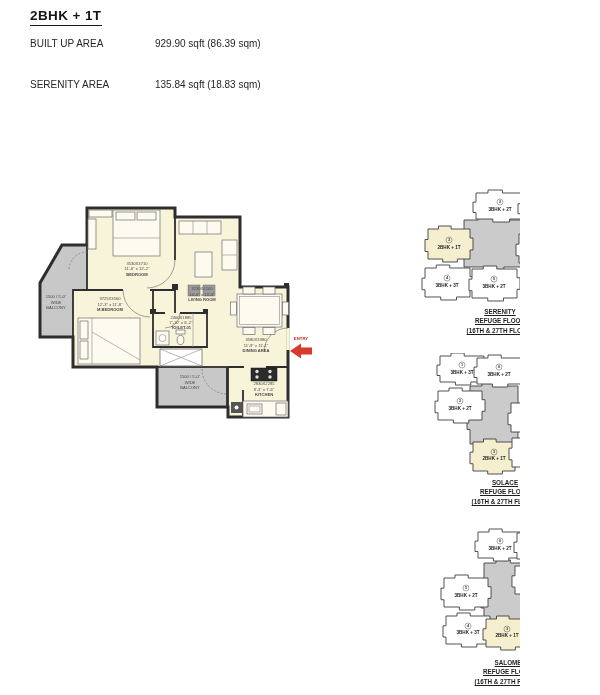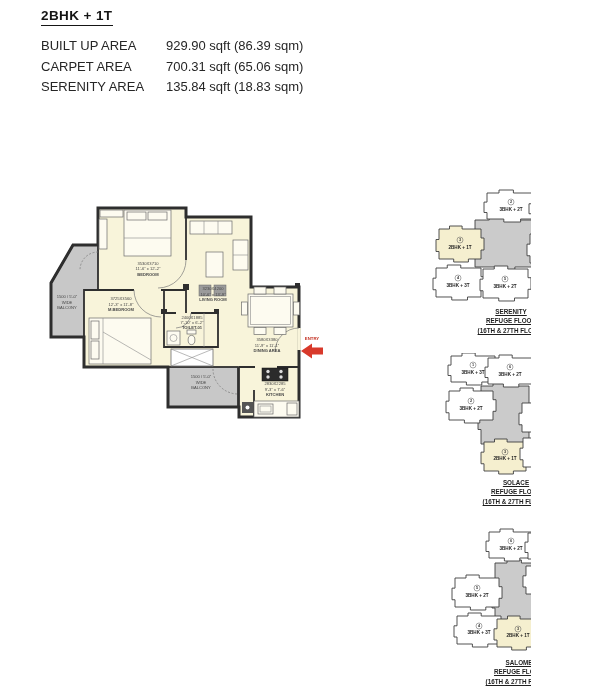--- a/index.html
+++ b/index.html
@@ -1,21 +1,21 @@
 <!DOCTYPE html>
 <html><head>
 <meta charset="utf-8">
 <style>
   html,body{margin:0;padding:0;background:#fff;}
   .page{position:relative;width:520px;height:695px;background:#ffffff;overflow:hidden;
-        font-family:"Liberation Sans",sans-serif;margin-left:11px;}
+        font-family:"Liberation Sans",sans-serif;}
   
   .title{position:absolute;left:30px;top:8px;font-size:13.5px;font-weight:bold;color:#151515;
          letter-spacing:.4px;border-bottom:1.6px solid #151515;padding-bottom:2px;}
-  .arearow{position:absolute;left:30px;font-size:13px;color:#262626;width:300px;}
+  .arearow{position:absolute;left:30px;font-size:10px;color:#262626;width:300px;}
   .arearow .lbl{display:inline-block;width:125px;}
   
   .keyplan{position:absolute;text-align:center;}
   .keyplan svg{display:block;margin:0 auto;}
   .kp-caption{margin-top:3px;font-size:6.3px;font-weight:bold;color:#1e1e1e;line-height:1.5;}
   .kp-caption div{text-decoration:underline;}
   .blob{fill:#ffffff;stroke:#3f3f3f;stroke-width:.9;}
   .blob.hl{fill:#f5efcf;}
   .blob.core{fill:#cbcbcb;stroke:#3f3f3f;}
   .uc{fill:none;stroke:#555;stroke-width:.5;}
@@ -39,23 +39,20 @@
 </style>
 </head>
 <body>
 
 <div class="page">
 
   <div class="title">2BHK + 1T</div>
   <div class="arearow" style="top:38px">
     <span class="lbl">BUILT UP  AREA</span><span class="val">929.90 sqft (86.39 sqm)</span>
   </div>
-  <div class="arearow" style="top:59px">
-    <span class="lbl">CARPET AREA</span><span class="val">700.31 sqft (65.06 sqm)</span>
-  </div>
   <div class="arearow" style="top:79px">
     <span class="lbl">SERENITY  AREA</span><span class="val">135.84 sqft (18.83 sqm)</span>
   </div>
 
   <svg style="position:absolute;left:30px;top:180px" width="300" height="262" viewBox="0 0 300 262">
 
     <polygon class="room" points="57,28 145,28 145,37 210,37 210,107 258,107 258,237 198,237 198,227 127,227 127,187 43,187 43,157 10,157 10,103 32,65 57,65"></polygon>
 
     <polygon class="balc" points="32,65 57,65 57,110 43,110 43,157 10,157 10,103"></polygon>
     <rect class="balc" x="127" y="187" width="70" height="40"></rect>

